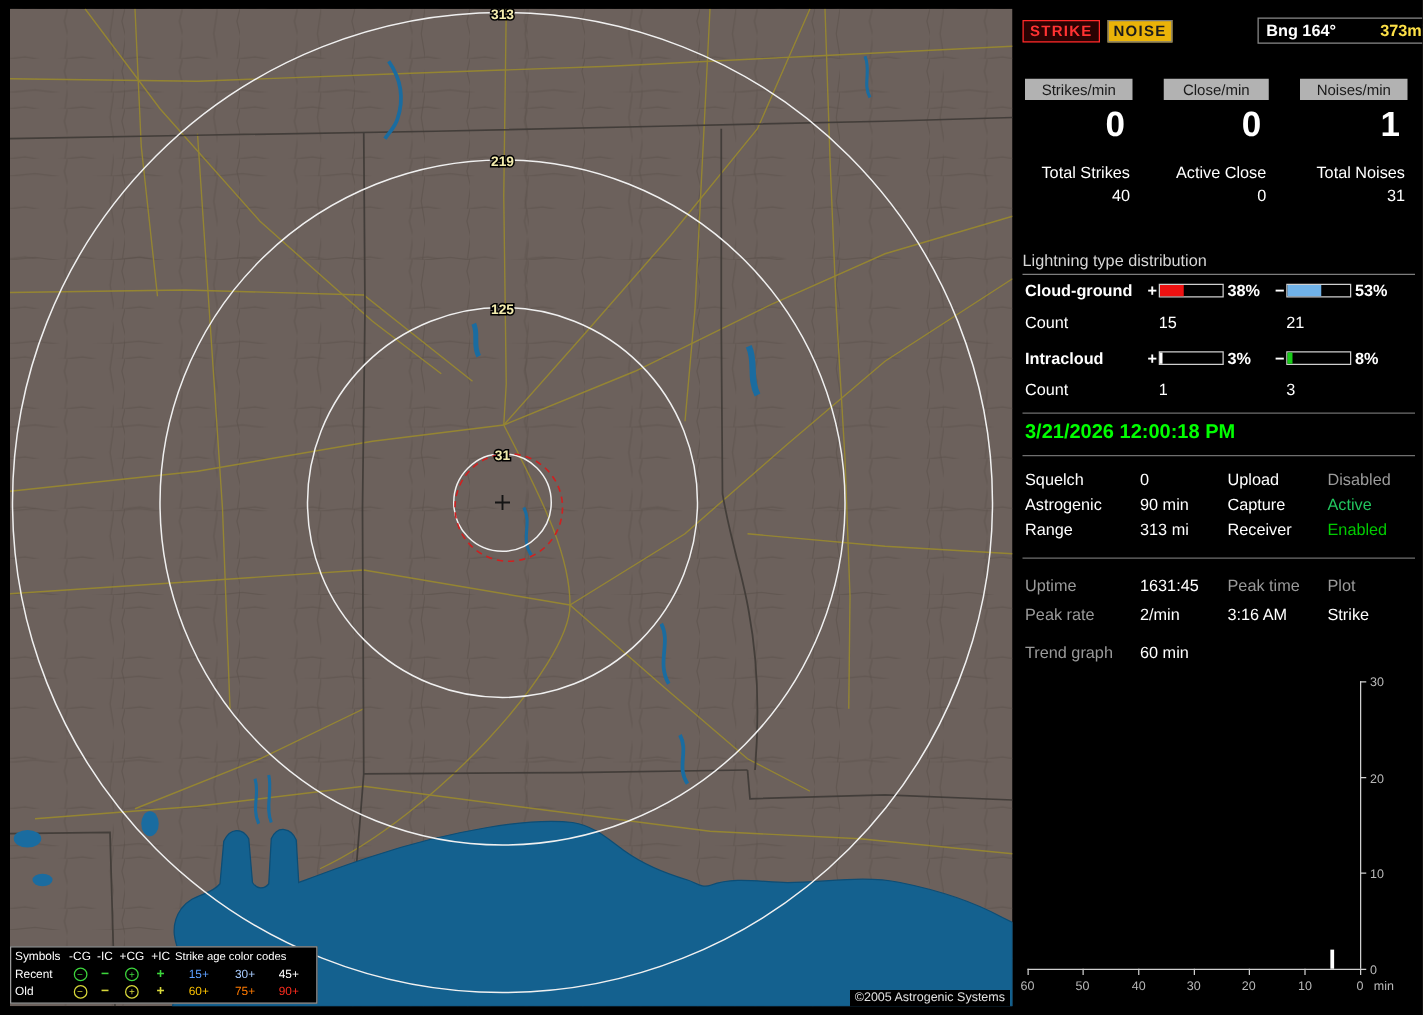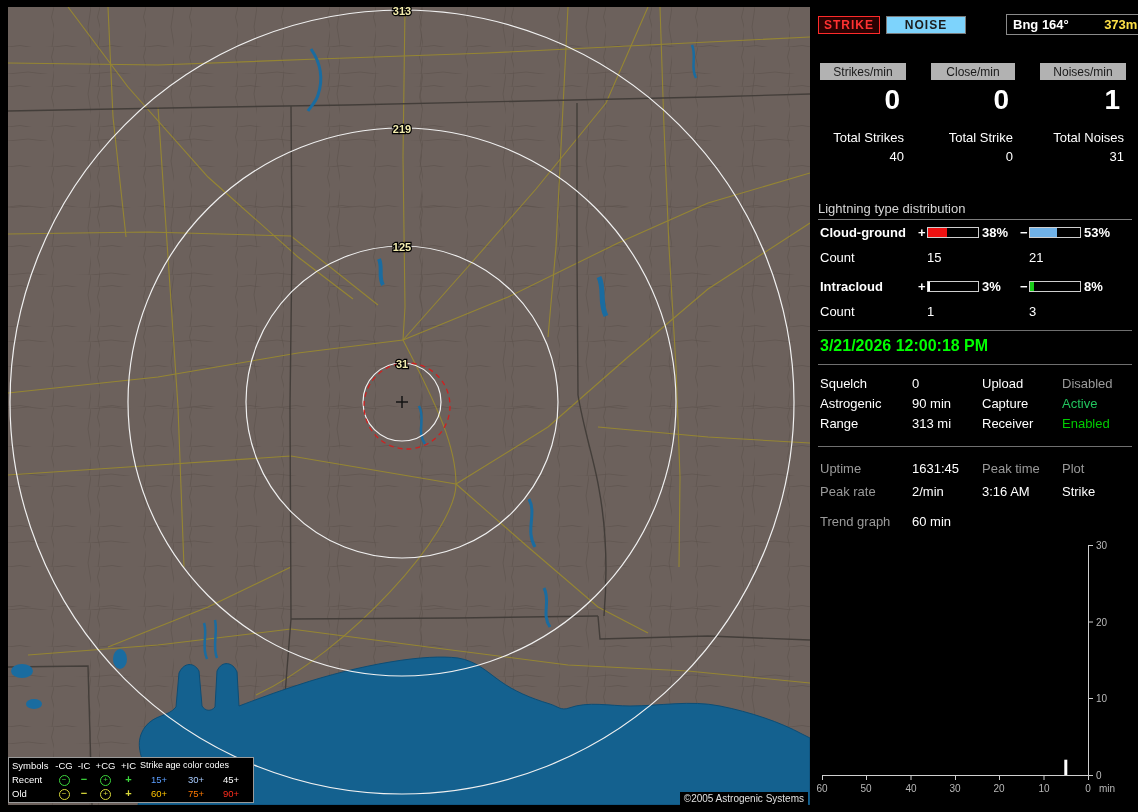--- a/index.html
+++ b/index.html
@@ -23,21 +23,21 @@
         align-items:center;justify-content:center;font-size:8px;line-height:1;font-style:normal;}
   .bare{font-style:normal;font-weight:bold;font-size:11px;line-height:1;}
   
   .panel{position:absolute;left:818px;top:0;width:320px;height:812px;color:#fff;font-size:13px;}
   .abs{position:absolute;}
   .b{font-weight:bold;}
   .dim{color:#9a9a9a;}
   .btn{position:absolute;display:flex;align-items:center;justify-content:center;
        font-size:12px;font-weight:bold;box-sizing:border-box;cursor:pointer;}
   .strike-btn{left:0;top:16px;width:62px;height:18px;background:#2a0202;border:1px solid #ff2a2a;color:#ff3232;letter-spacing:1px;}
-  .noise-btn{left:68px;top:16px;width:80px;height:18px;background:#7dd3fc;border:1px solid #7a7a7a;color:#1c1c1c;letter-spacing:1px;}
+  .noise-btn{left:68px;top:16px;width:52px;height:18px;background:#eab308;border:1px solid #7a7a7a;color:#1c1c1c;letter-spacing:1px;}
   .bng-box{position:absolute;left:188px;top:14px;width:142px;height:21px;border:1px solid #8a8a8a;
            background:#000;display:flex;align-items:center;justify-content:space-between;
            padding:0 6px;box-sizing:border-box;font-weight:bold;font-size:13px;}
   .rate-head{position:absolute;top:63px;height:17px;background:#b2b2b2;color:#1a1a1a;font-size:12px;
              display:flex;align-items:center;justify-content:center;cursor:pointer;}
   .c1{left:2px;width:86px;}
   .c2{left:113px;width:84px;}
   .c3{left:222px;width:86px;}
   .rate-num{position:absolute;top:84px;height:32px;line-height:32px;font-size:28px;font-weight:bold;
             text-align:right;padding-right:6px;box-sizing:border-box;}
@@ -172,21 +172,21 @@
 
     <div class="rate-head c1">Strikes/min</div>
     <div class="rate-head c2">Close/min</div>
     <div class="rate-head c3">Noises/min</div>
 
     <div class="rate-num c1">0</div>
     <div class="rate-num c2">0</div>
     <div class="rate-num c3">1</div>
 
     <div class="total-lb c1">Total Strikes</div>
-    <div class="total-lb c2">Total Strike</div>
+    <div class="total-lb c2">Active Close</div>
     <div class="total-lb c3">Total Noises</div>
     <div class="total-vl c1">40</div>
     <div class="total-vl c2">0</div>
     <div class="total-vl c3">31</div>
 
     <div class="dist-title">Lightning type distribution</div>
 
     <span class="abs b" style="left:2px;top:225px">Cloud-ground</span>
     <span class="abs b" style="left:100px;top:225px">+</span>
     <span class="abs d-bar" style="left:109px;top:227px">

